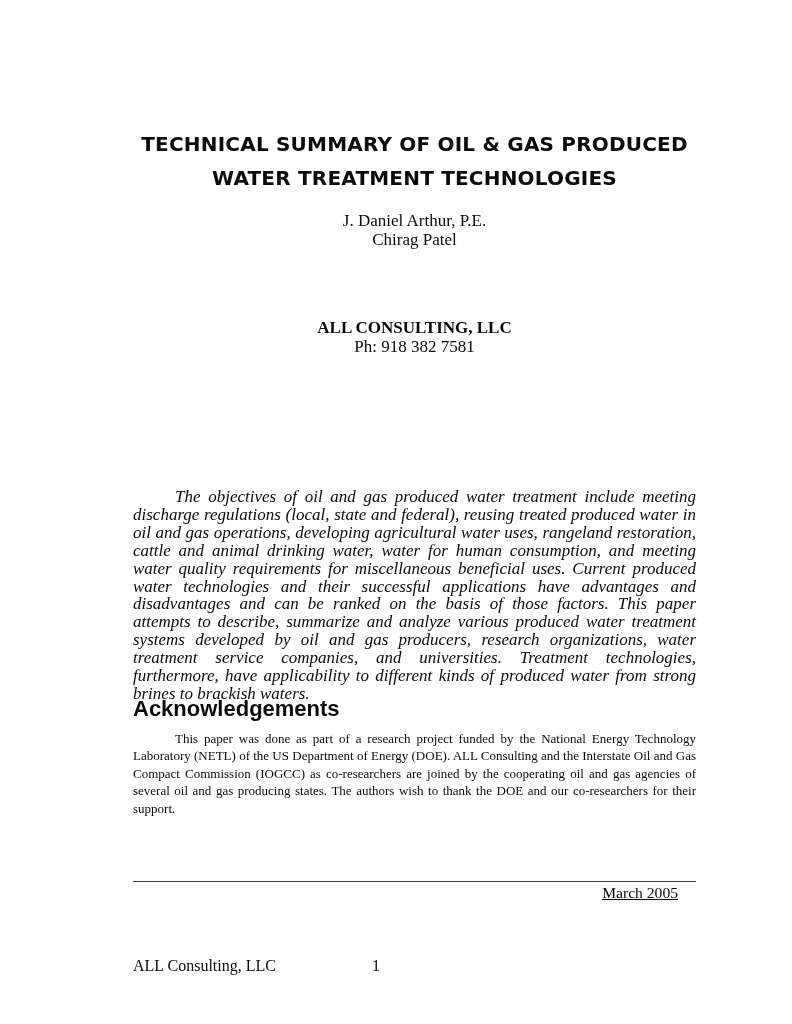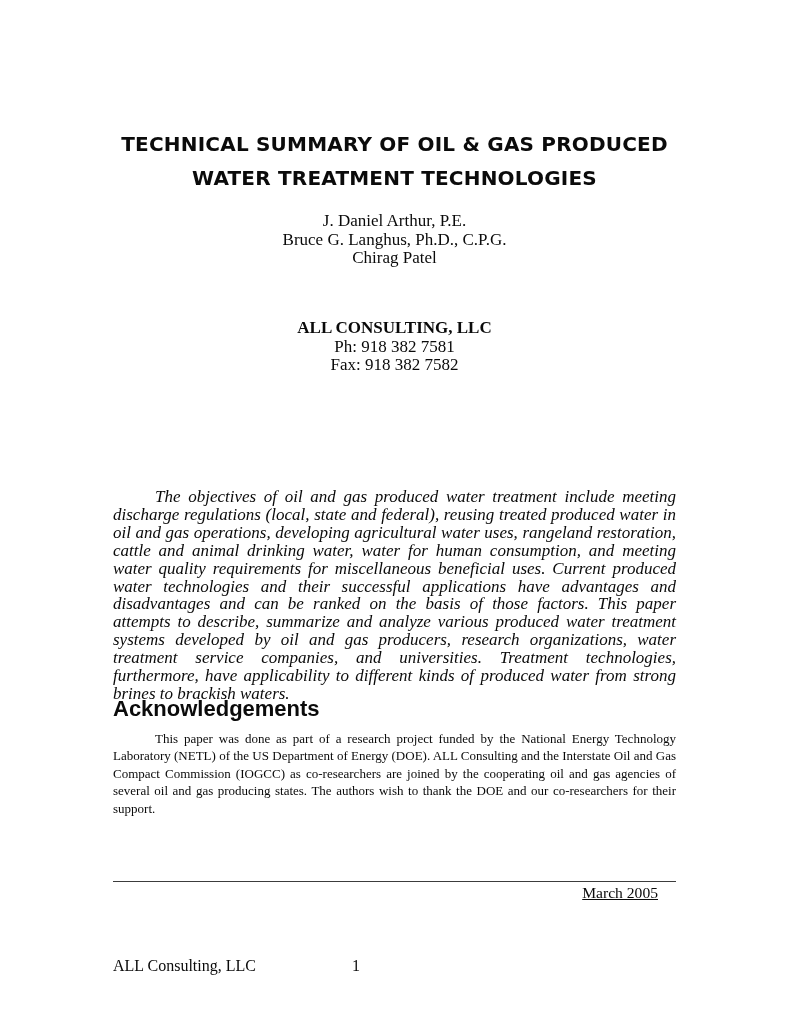--- a/index.html
+++ b/index.html
@@ -8,20 +8,21 @@
     background: #ffffff;
   }
   .page {
     position: relative;
     width: 720px;
     height: 1024px;
     background: #ffffff;
     color: #0a0a0a;
     font-family: "Liberation Serif", serif;
     overflow: hidden;
+    margin-left: 20px;
   }
   .band {
     position: absolute;
     left: 113px;
     width: 563px;
   }
   .doc-title {
     top: 127px;
     text-align: center;
     font-family: "DejaVu Sans", "Liberation Sans", sans-serif;
@@ -104,28 +105,26 @@
 
 <div class="page">
 
   <div class="band doc-title">
     <div>TECHNICAL SUMMARY OF OIL &amp; GAS PRODUCED</div>
     <div>WATER TREATMENT TECHNOLOGIES</div>
   </div>
 
   <div class="band authors">
     <div>J. Daniel Arthur, P.E.</div>
-    <div>Bruce G. Langhus, Ph.D., C.P.G.</div>
     <div>Chirag Patel</div>
   </div>
 
   <div class="band company">
     <div class="company-name">ALL CONSULTING, LLC</div>
     <div>Ph: 918 382 7581</div>
-    <div>Fax: 918 382 7582</div>
   </div>
 
 
   <div class="band abstract-body">The objectives of oil and gas produced water treatment include meeting discharge regulations (local, state and federal), reusing treated produced water in oil and gas operations, developing agricultural water uses, rangeland restoration, cattle and animal drinking water, water for human consumption, and meeting water quality requirements for miscellaneous beneficial uses. Current produced water technologies and their successful applications have advantages and disadvantages and can be ranked on the basis of those factors. This paper attempts to describe, summarize and analyze various produced water treatment systems developed by oil and gas producers, research organizations, water treatment service companies, and universities.  Treatment technologies, furthermore, have applicability to different kinds of produced water from strong brines to brackish waters.</div>
 
   <div class="band section-heading ack-heading">Acknowledgements</div>
 
   <div class="band ack-body">This paper was done as part of a research project funded by the National Energy Technology Laboratory (NETL) of the US Department of Energy (DOE).  ALL Consulting and the Interstate Oil and Gas Compact Commission (IOGCC) as co-researchers are joined by the cooperating oil and gas agencies of several oil and gas producing states.   The authors wish to thank the DOE and our co-researchers for their support.</div>
 
   <div class="band footer-rule"></div>

